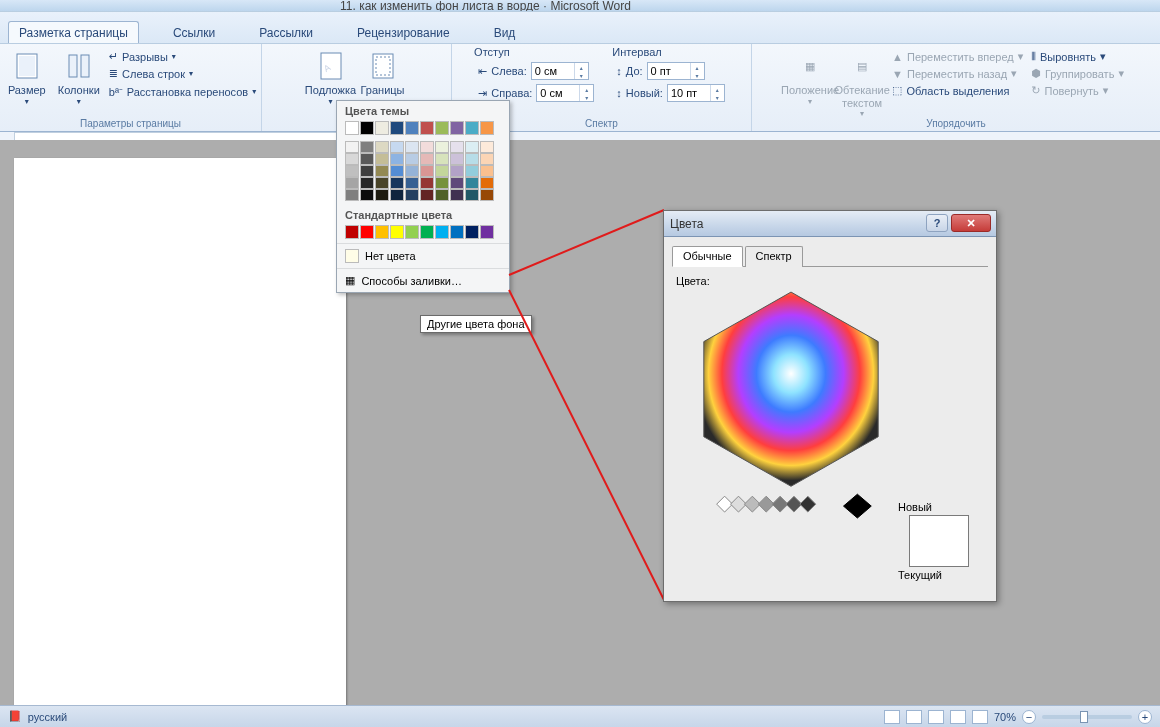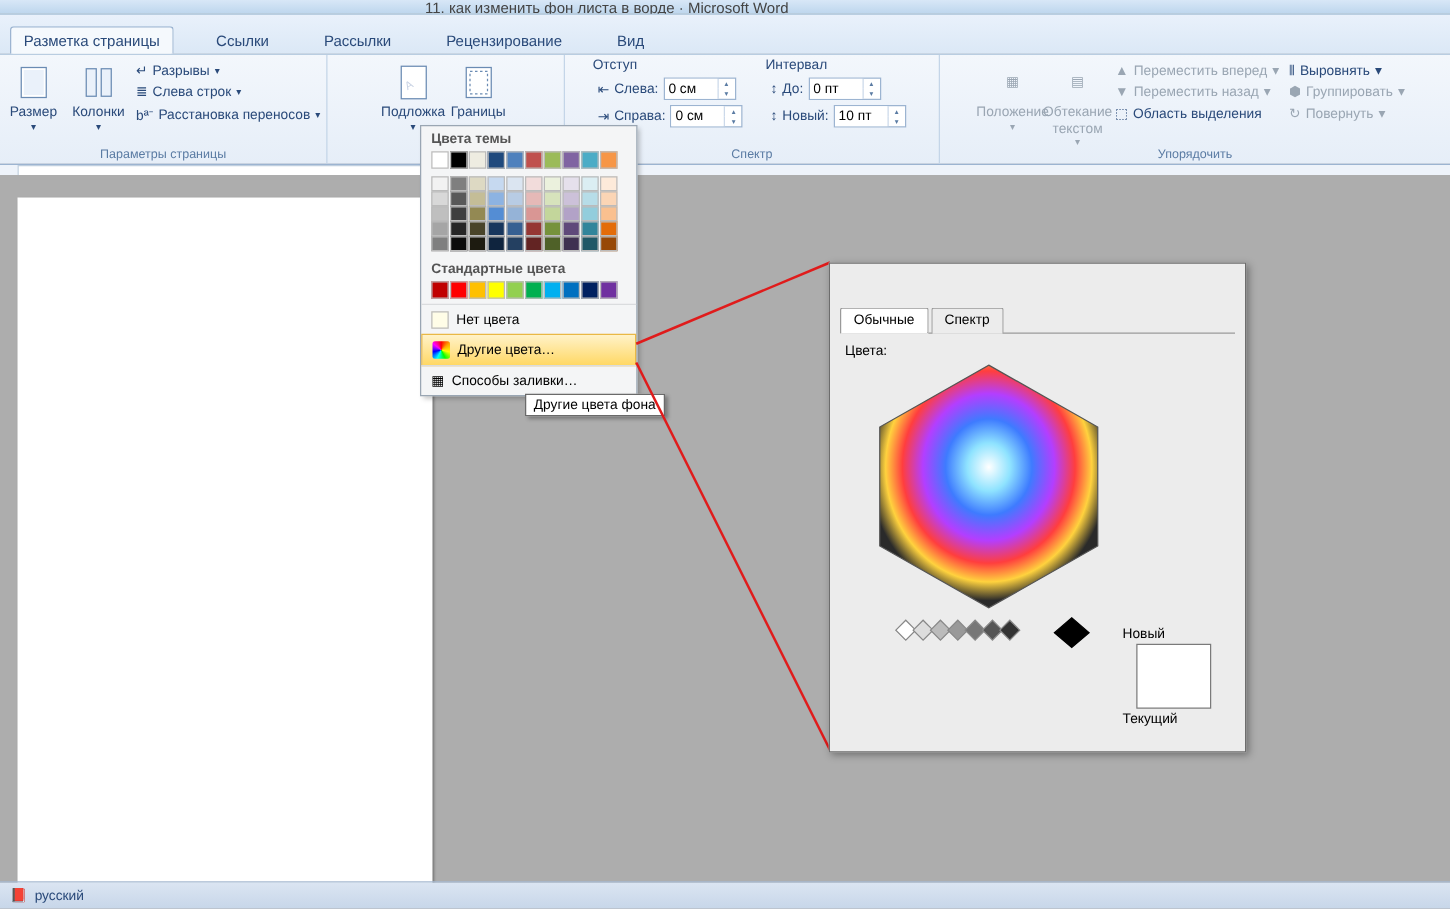--- a/index.html
+++ b/index.html
@@ -490,33 +490,34 @@
       <div class="sw" style="background: rgb(0, 176, 80);"></div>
       <div class="sw" style="background: rgb(0, 176, 240);"></div>
       <div class="sw" style="background: rgb(0, 112, 192);"></div>
       <div class="sw" style="background: rgb(0, 32, 96);"></div>
       <div class="sw" style="background: rgb(112, 48, 160);"></div>
     </div>
   <div class="row">
     <span class="sw" style="background:#fffde7;"></span>
     <span>Нет цвета</span>
   </div>
-  <div class="row hl">
-    <span style="width:14px;height:14px;background:conic-gradient(red,orange,yellow,lime,cyan,blue,magenta,red);border-radius:2px;"></span>
-    <span>Другие цвета…</span>
-  </div>
   <div class="row">
     <span>▦</span>
     <span>Способы заливки…</span>
   </div>
 </div>
 
 <div class="tooltip">Другие цвета фона</div>
 
 <div class="dialog">
+  <div class="dlg-tb">
+    <span class="t">Цвета</span>
+    <div class="help">?</div>
+    <div class="closex">✕</div>
+  </div>
   <div class="dlg-body">
     <div class="dlg-tabs">
       <div class="dlg-tab active">Обычные</div>
       <div class="dlg-tab">Спектр</div>
     </div>
     <div style="padding:8px 0 0 4px;">Цвета:</div>
     <div class="hexpicker">
       <svg viewBox="0 0 220 260" width="218" height="260">
         <defs>
           <radialGradient id="hexg" cx="50%" cy="42%" r="55%">
@@ -554,13 +555,26 @@
 <svg class="redsvg">
   <line x1="509" y1="275" x2="664" y2="210" stroke="#e01b1b" stroke-width="2"></line>
   <line x1="509" y1="290" x2="664" y2="600" stroke="#e01b1b" stroke-width="2"></line>
 </svg>
 
 <div class="status">
   <div class="l" style="display:flex;align-items:center;gap:6px;">
     <span>📕</span>
     <span>русский</span>
   </div>
+  <div class="r">
+    <span class="viewbtn"></span>
+    <span class="viewbtn"></span>
+    <span class="viewbtn"></span>
+    <span class="viewbtn"></span>
+    <span class="viewbtn"></span>
+    <span>70%</span>
+    <span class="pm">−</span>
+    <span class="slider">
+        <span class="th"></span>
+      </span>
+    <span class="pm">+</span>
+  </div>
 </div>
 
 </body></html>

